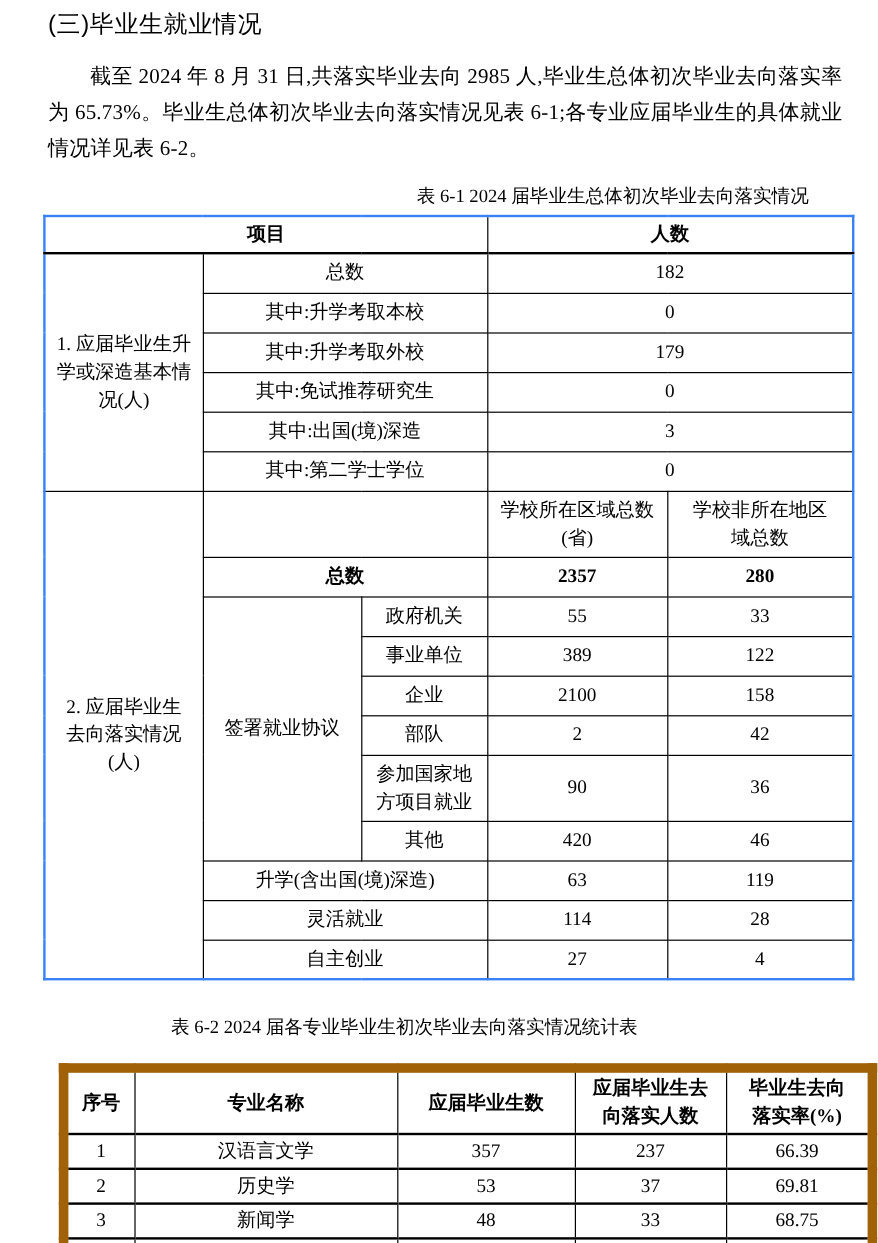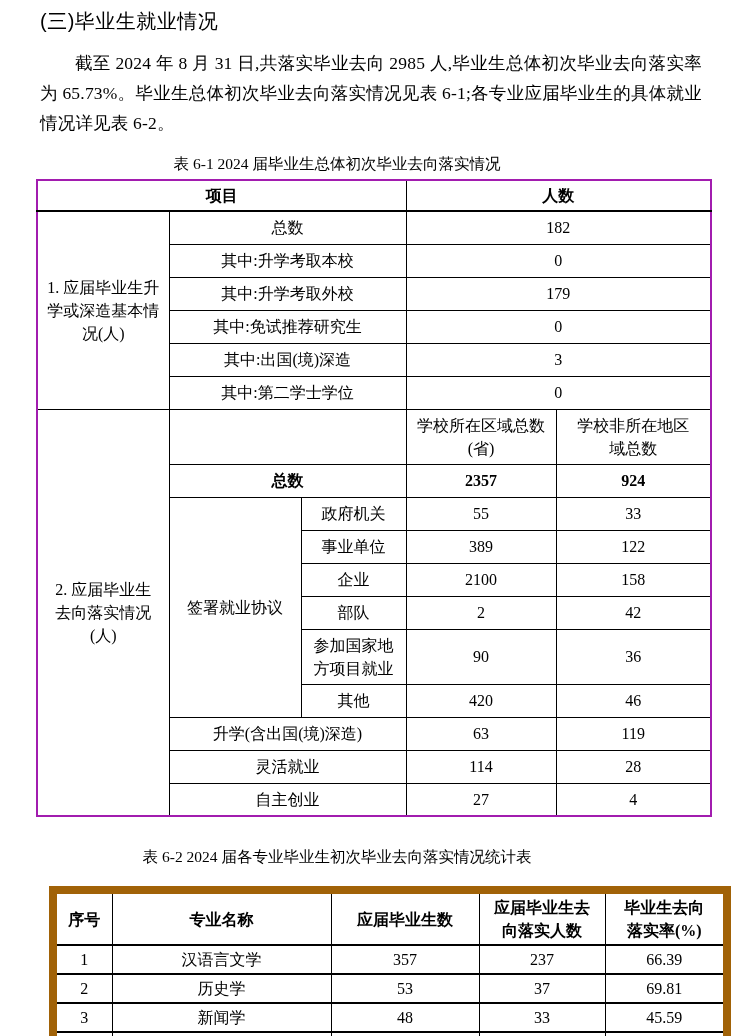--- a/index.html
+++ b/index.html
@@ -32,39 +32,39 @@
   }
 
   .table-block { margin-left: 36px; width: 674px; }
 
   .tbl-caption {
     width: 674px;
     text-align: center;
     font-size: 15.5px;
     line-height: 20px;
   }
-  .cap1 { margin: 8px 0 5px 0; }
+  .cap1 { margin: 8px 0 5px 0; text-align: right; }
   .cap2 { margin: 30px 0 19px 0; }
 
   table {
     border-collapse: collapse;
     table-layout: fixed;
     width: 674px;
     font-size: 16px;
   }
   td {
     text-align: center;
     vertical-align: middle;
     padding: 2px 4px;
     overflow: hidden;
     line-height: 23px;
   }
 
   
-  #t1 { border: 2px solid #a21caf; }
+  #t1 { border: 2px solid #3b82f6; }
   #t1 td { border: 1px solid #000; }
   #t1 tr.thead td { border-bottom: 2px solid #000; font-weight: bold; }
   #t1 tr.h30 { height: 31px; }
   #t1 tr.h33 { height: 33px; }
   #t1 tr.h55 { height: 55px; }
   #t1 .bold-row td { font-weight: bold; }
 
   
   #t2 { border: 8px solid #a16207; margin-left: 13px; }
   #t2 td { border: 1px solid #000; border-top: 2px solid #000; border-bottom: 2px solid #000; }
@@ -124,21 +124,21 @@
       </tr>
       <tr class="h55">
         <td rowspan="11">2. 应届毕业生<br>去向落实情况<br>(人)</td>
         <td colspan="2"></td>
         <td>学校所在区域总数<br>(省)</td>
         <td>学校非所在地区<br>域总数</td>
       </tr>
       <tr class="h33 bold-row">
         <td colspan="2">总数</td>
         <td>2357</td>
-        <td>924</td>
+        <td>280</td>
       </tr>
       <tr class="h33">
         <td rowspan="6">签署就业协议</td>
         <td>政府机关</td>
         <td>55</td>
         <td>33</td>
       </tr>
       <tr class="h33">
         <td>事业单位</td>
         <td>389</td>
@@ -214,21 +214,21 @@
         <td>历史学</td>
         <td>53</td>
         <td>37</td>
         <td>69.81</td>
       </tr>
       <tr class="drow">
         <td>3</td>
         <td>新闻学</td>
         <td>48</td>
         <td>33</td>
-        <td>45.59</td>
+        <td>68.75</td>
       </tr>
       <tr class="drow">
         <td>4</td>
         <td>英语</td>
         <td>244</td>
         <td>195</td>
         <td>79.92</td>
       </tr>
     </tbody>
       </table>

